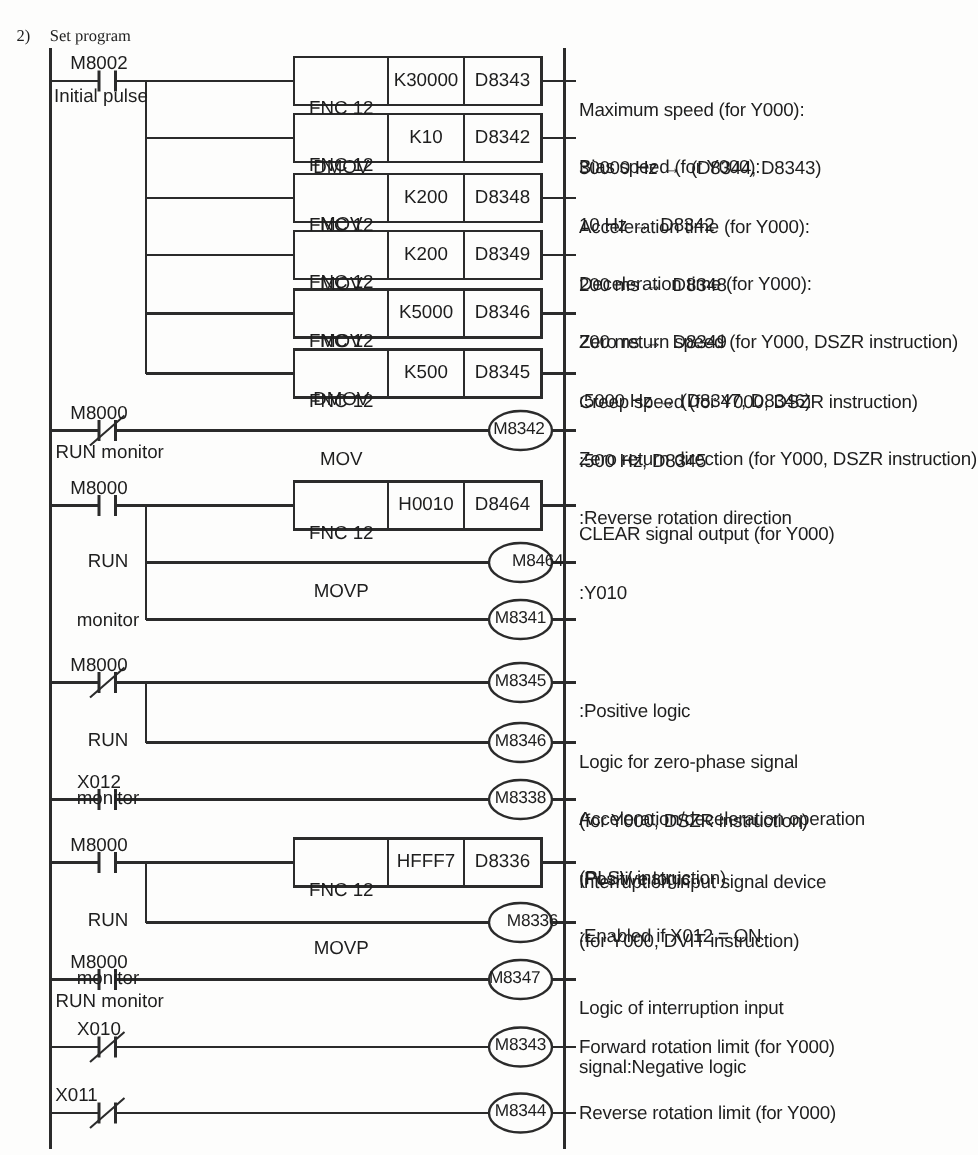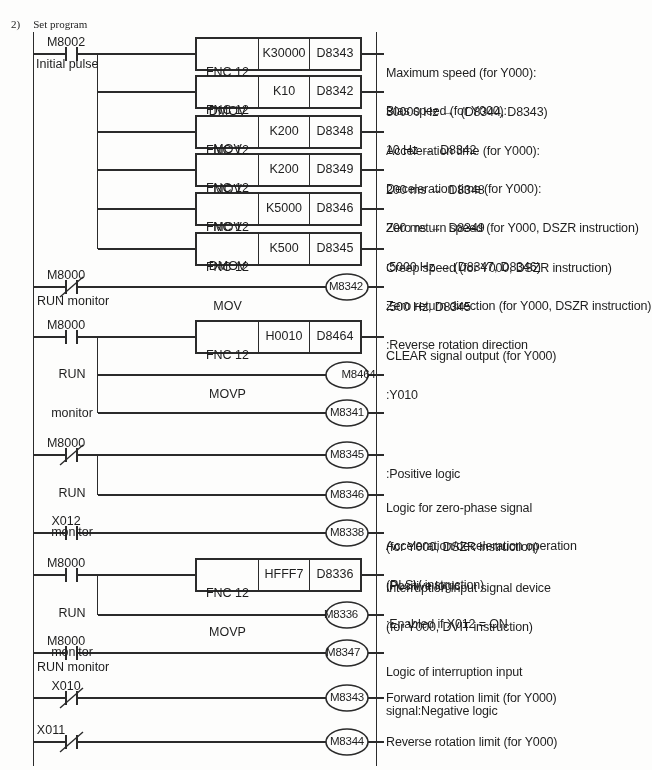--- a/index.html
+++ b/index.html
@@ -279,21 +279,21 @@
   </div>
   <div class="t ctr" style="left:259px;top:568px;width:50px">HFFF7</div>
   <div class="t ctr" style="left:310px;top:568px;width:50px">D8336</div>
 
   <div class="t ctr coil-t" style="left:326px;top:280px;width:40px">M8342</div>
   <div class="t ctr coil-t" style="left:326px;top:368px;width:65px">M8464</div>
   <div class="t ctr coil-t" style="left:326px;top:406px;width:42px">M8341</div>
   <div class="t ctr coil-t" style="left:326px;top:448px;width:42px">M8345</div>
   <div class="t ctr coil-t" style="left:326px;top:488px;width:42px">M8346</div>
   <div class="t ctr coil-t" style="left:326px;top:526px;width:42px">M8338</div>
-  <div class="t ctr coil-t" style="left:310px;top:608px;width:62px">M8336</div>
+  <div class="t ctr coil-t" style="left:324px;top:608px;width:62px">M8336</div>
   <div class="t ctr coil-t" style="left:326px;top:646px;width:32px">M8347</div>
   <div class="t ctr coil-t" style="left:326px;top:691px;width:42px">M8343</div>
   <div class="t ctr coil-t" style="left:326px;top:735px;width:42px">M8344</div>
 
   <div class="t cm" style="left:386px;top:41px">
     <div>Maximum speed (for Y000):</div>
     <div>30000 Hz →  (D8344, D8343)</div>
   </div>
   <div class="t cm" style="left:386px;top:79px">
     <div>Bias speed (for Y000):</div>

